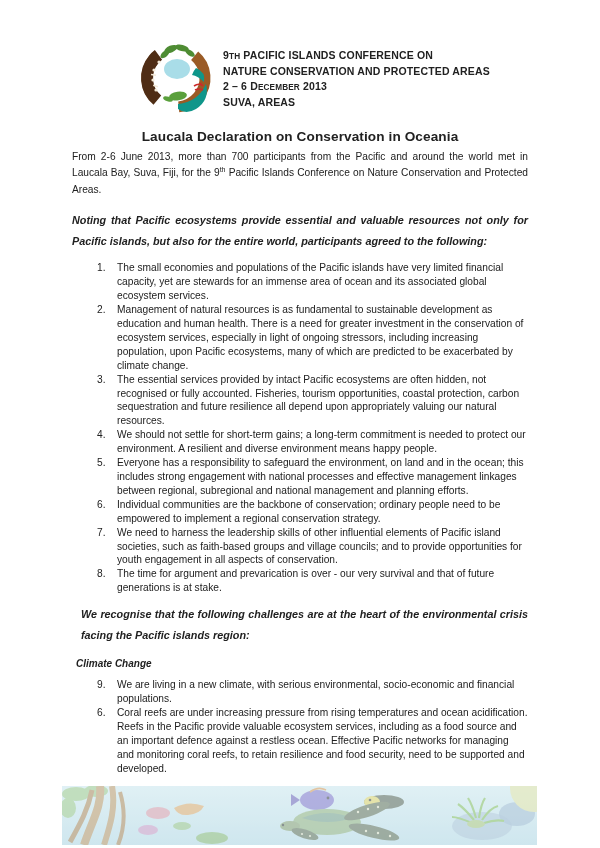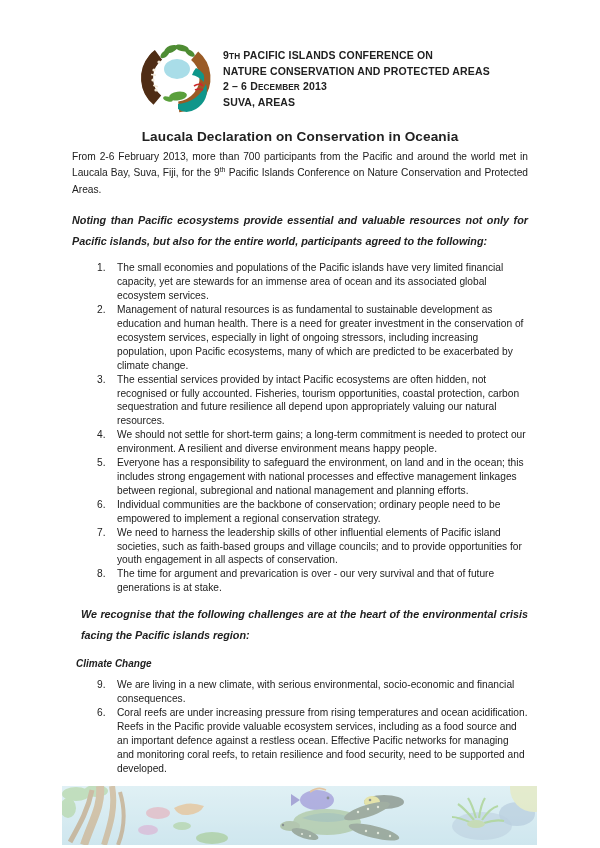--- a/index.html
+++ b/index.html
@@ -80,23 +80,23 @@
       <div><span>9</span><span class="sc">TH</span><span> PACIFIC ISLANDS CONFERENCE ON</span></div>
       <div>NATURE CONSERVATION AND PROTECTED AREAS</div>
       <div><span>2 – 6 D</span><span class="sc">ECEMBER</span><span> 2013</span></div>
       <div>SUVA, AREAS</div>
     </div>
   </div>
 
   <div class="title">Laucala Declaration on Conservation in Oceania</div>
 
   <div class="content">
-    <p class="intro"><span>From 2-6 February 2013, more than 700 participants from the Pacific and around the world met in Laucala Bay, Suva, Fiji, for the 9</span><sup>th</sup><span> Pacific Islands Conference on Nature Conservation and Protected Areas.</span></p>
-
-    <p class="statement">Noting than Pacific ecosystems provide essential and valuable resources not only for Pacific islands, but also for the entire world, participants agreed to the following:</p>
+    <p class="intro"><span>From 2-6 June 2013, more than 700 participants from the Pacific and around the world met in Laucala Bay, Suva, Fiji, for the 9</span><sup>th</sup><span> Pacific Islands Conference on Nature Conservation and Protected Areas.</span></p>
+
+    <p class="statement">Noting that Pacific ecosystems provide essential and valuable resources not only for Pacific islands, but also for the entire world, participants agreed to the following:</p>
 
     <div class="nlist">
 
         <div class="li">
           <span class="num">1.</span>
           <span class="txt">The small economies and populations of the Pacific islands have very limited financial capacity, yet are stewards for an immense area of ocean and its associated global ecosystem services.</span>
         </div>
 
         <div class="li">
           <span class="num">2.</span>
@@ -135,21 +135,21 @@
       </div>
 
     <p class="statement st2">We recognise that the following challenges are at the heart of the environmental crisis facing the Pacific islands region:</p>
 
     <div class="subhead">Climate Change</div>
 
     <div class="nlist second">
 
         <div class="li">
           <span class="num">9.</span>
-          <span class="txt">We are living in a new climate, with serious environmental, socio-economic and financial consequences.</span>
+          <span class="txt">We are living in a new climate, with serious environmental, socio-economic and financial populations.</span>
         </div>
 
         <div class="li">
           <span class="num">6.</span>
           <span class="txt">Coral reefs are under increasing pressure from rising temperatures and ocean acidification. Reefs in the Pacific provide valuable ecosystem services, including as a food source and an important defence against a restless ocean. Effective Pacific networks for managing and monitoring coral reefs, to retain resilience and food security, need to be supported and developed.</span>
         </div>
       </div>
   </div>
 
   <svg class="banner" viewBox="0 0 475 59" preserveAspectRatio="none" aria-hidden="true">

